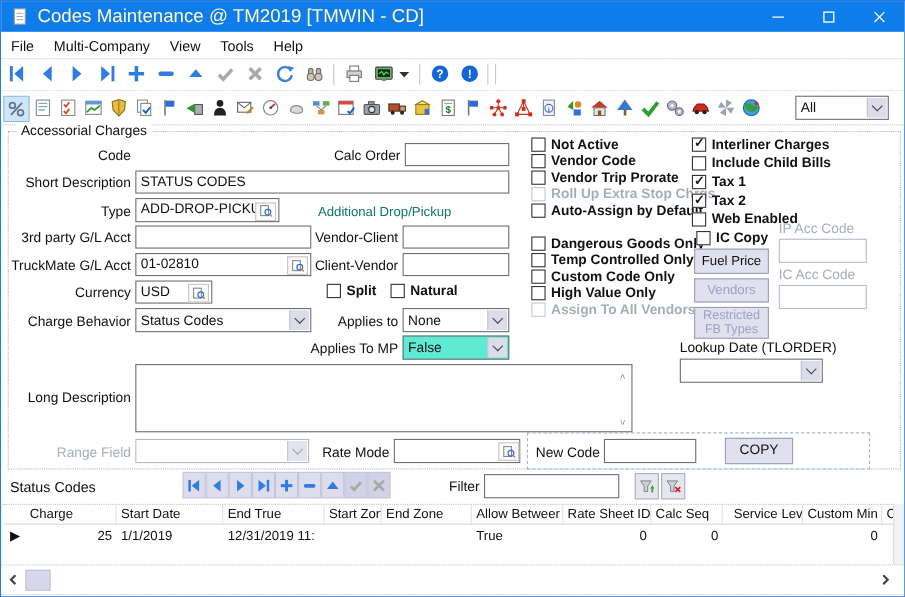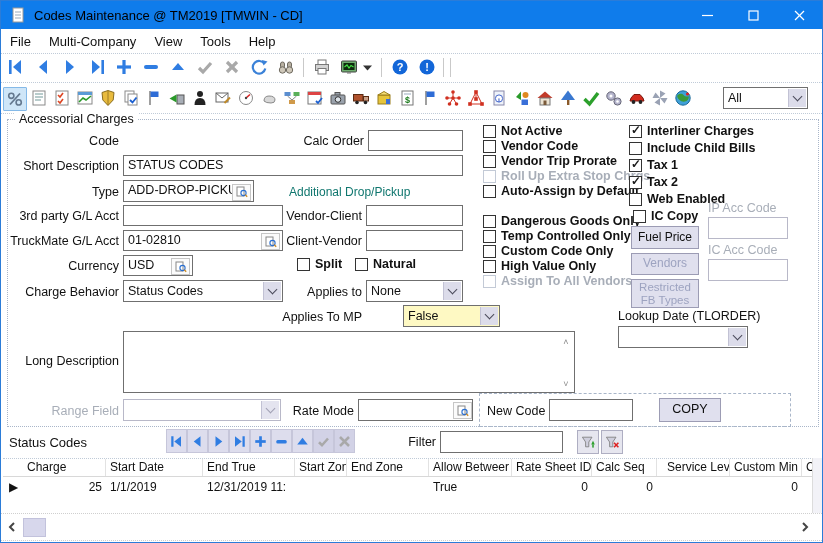--- a/index.html
+++ b/index.html
@@ -1,19 +1,19 @@
 <!DOCTYPE html>
 <html><head>
 <meta charset="utf-8">
 <style>
   html,body{margin:0;padding:0;background:#fff;font-family:"Liberation Sans",sans-serif;}
   #window{position:relative;width:823px;height:543px;background:#fff;border:1px solid #2b7cd8;box-sizing:border-box;overflow:hidden;}
   
   #titlebar{position:absolute;left:0;top:0;width:100%;height:28px;background:#0f7ceb;display:flex;align-items:center;}
-  #titlebar .title{color:#000000;font-size:13px;margin-left:8px;white-space:nowrap;}
+  #titlebar .title{color:#fef9c3;font-size:17px;margin-left:8px;white-space:nowrap;}
   .appicon{width:16px;height:16px;margin-left:9px;flex:0 0 auto;}
   .winbtns{position:absolute;right:0;top:0;height:28px;display:flex;}
   .winbtn{width:46px;height:28px;display:flex;align-items:center;justify-content:center;color:#fff;font-size:13px;}
   
   #menubar{position:absolute;left:0;top:28px;width:100%;height:24px;background:#fff;border-bottom:1px dotted #c0cbd8;display:flex;align-items:center;}
   .menuitem{font-size:13px;color:#111;padding:0 9px;white-space:nowrap;}
   
   #toolbar1{position:absolute;left:0;top:53px;width:100%;height:28px;border-bottom:1px dotted #c0cbd8;background:#fff;}
   #toolbar2{position:absolute;left:0;top:82px;width:100%;height:30px;border-bottom:1px dotted #c0cbd8;background:#fff;}
   .tbico{position:absolute;width:22px;height:22px;top:2px;display:flex;align-items:center;justify-content:center;}
@@ -24,21 +24,21 @@
   .grpbox{position:absolute;left:6px;top:118px;width:810px;height:306px;border:1px dotted #a9b6c9;}
   .grplabel{position:absolute;left:14px;top:111px;background:#fff;padding:0 4px;font-size:12.5px;color:#111;}
   .lbl{position:absolute;font-size:12.5px;color:#111;white-space:nowrap;}
   .r{text-align:right;}
   .dim{color:#a8aeb8 !important;}
   .fld{position:absolute;box-sizing:border-box;border:1px solid #6f6f6f;background:#fff;font-size:12.5px;color:#111;padding:2px 4px;height:21px;white-space:nowrap;overflow:hidden;}
   .lk{position:absolute;right:2px;top:2px;width:17px;height:15px;background:#fbfbfb;border:1px solid #c6c6c6;display:flex;align-items:center;justify-content:center;}
   .combo{position:absolute;box-sizing:border-box;border:1px solid #6f6f6f;background:#fff;height:22px;font-size:12.5px;}
   .combo .val{position:absolute;left:4px;top:3px;right:20px;color:#111;white-space:nowrap;overflow:hidden;}
   .combo .drop{position:absolute;right:1px;top:1px;bottom:1px;width:17px;background:#dcdcea;border-left:1px solid #c2c2d4;display:flex;align-items:center;justify-content:center;}
-  .combo.hl{background:#fef9c3;margin-left:37px;}
+  .combo.hl{background:#5eead4;}
   .combo.off .drop{background:#e4e4ef;}
   .chev{width:6px;height:6px;border:solid #4a4a5a;border-width:0 1.4px 1.4px 0;transform:rotate(45deg);margin-top:-3px;}
   .cbrow{position:absolute;display:flex;align-items:center;height:14px;}
   .cb{width:13px;height:13px;box-sizing:border-box;border:1px solid #333;background:#fff;position:relative;flex:0 0 auto;}
   .cbrow.checked .cb:after{content:"\2713";position:absolute;left:1px;top:-3px;font-size:12px;font-weight:bold;color:#1a1a1a;}
   .cbrow.dim .cb{border-color:#c3cad6;}
   .cbrow.dim .cblab{color:#a8aeb8;}
   .cblab{font-size:12.5px;color:#111;margin-left:5px;white-space:nowrap;font-weight:bold;}
   .pbtn{position:absolute;box-sizing:border-box;background:#e0e0ee;border:1px solid #9c9cb4;font-size:12px;color:#111;display:flex;align-items:center;justify-content:center;text-align:center;line-height:1.1;}
   .pbtn.dis{color:#9da3c0;}

